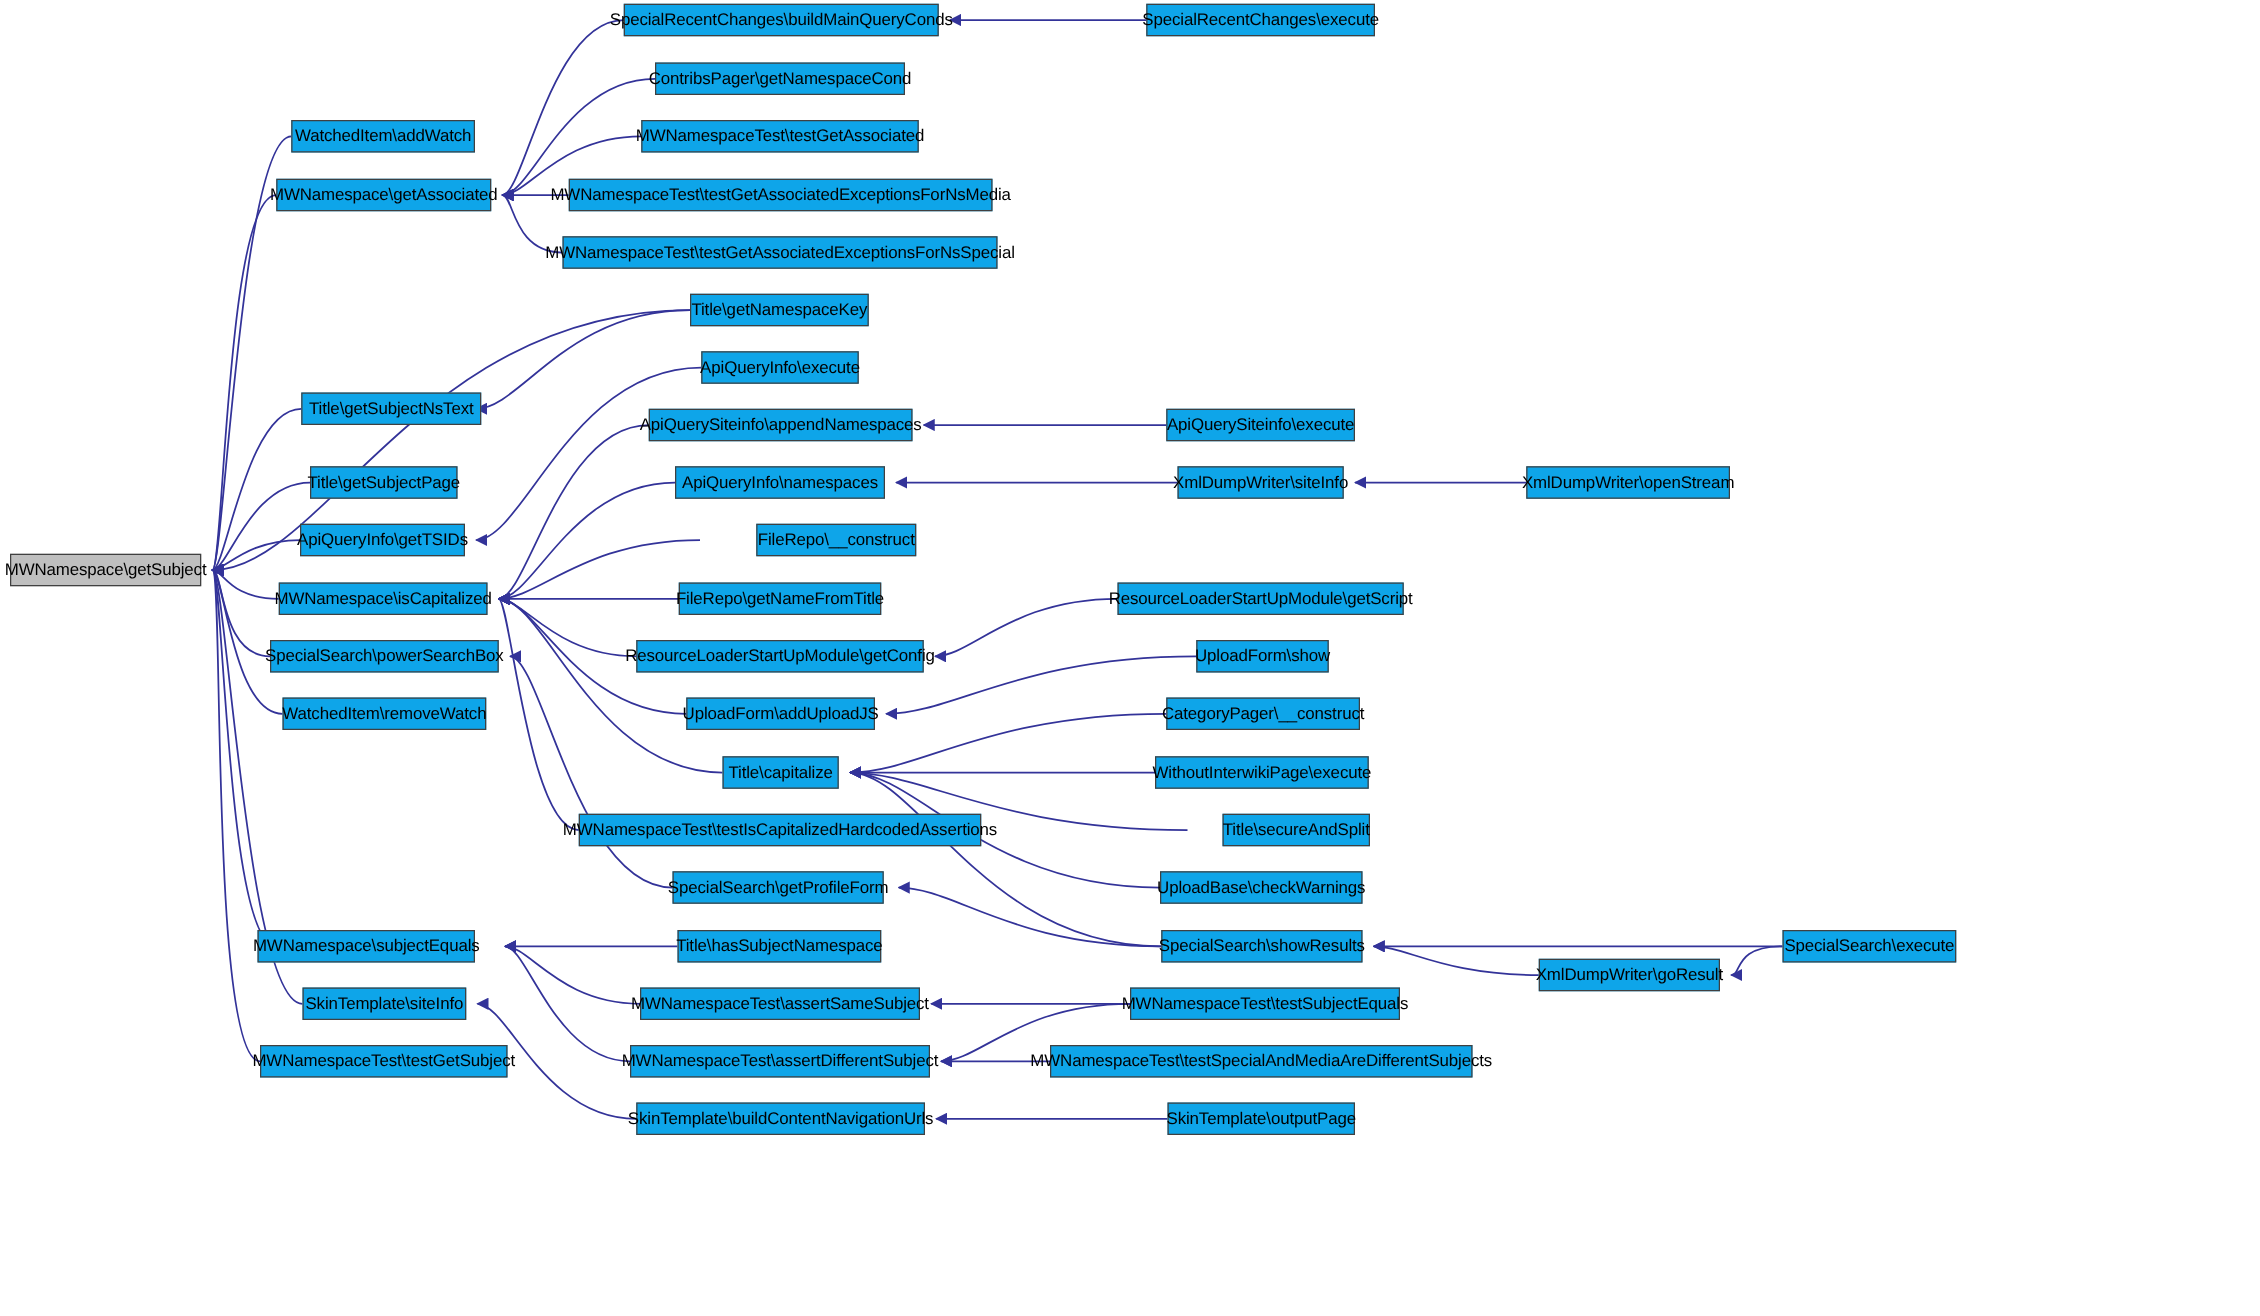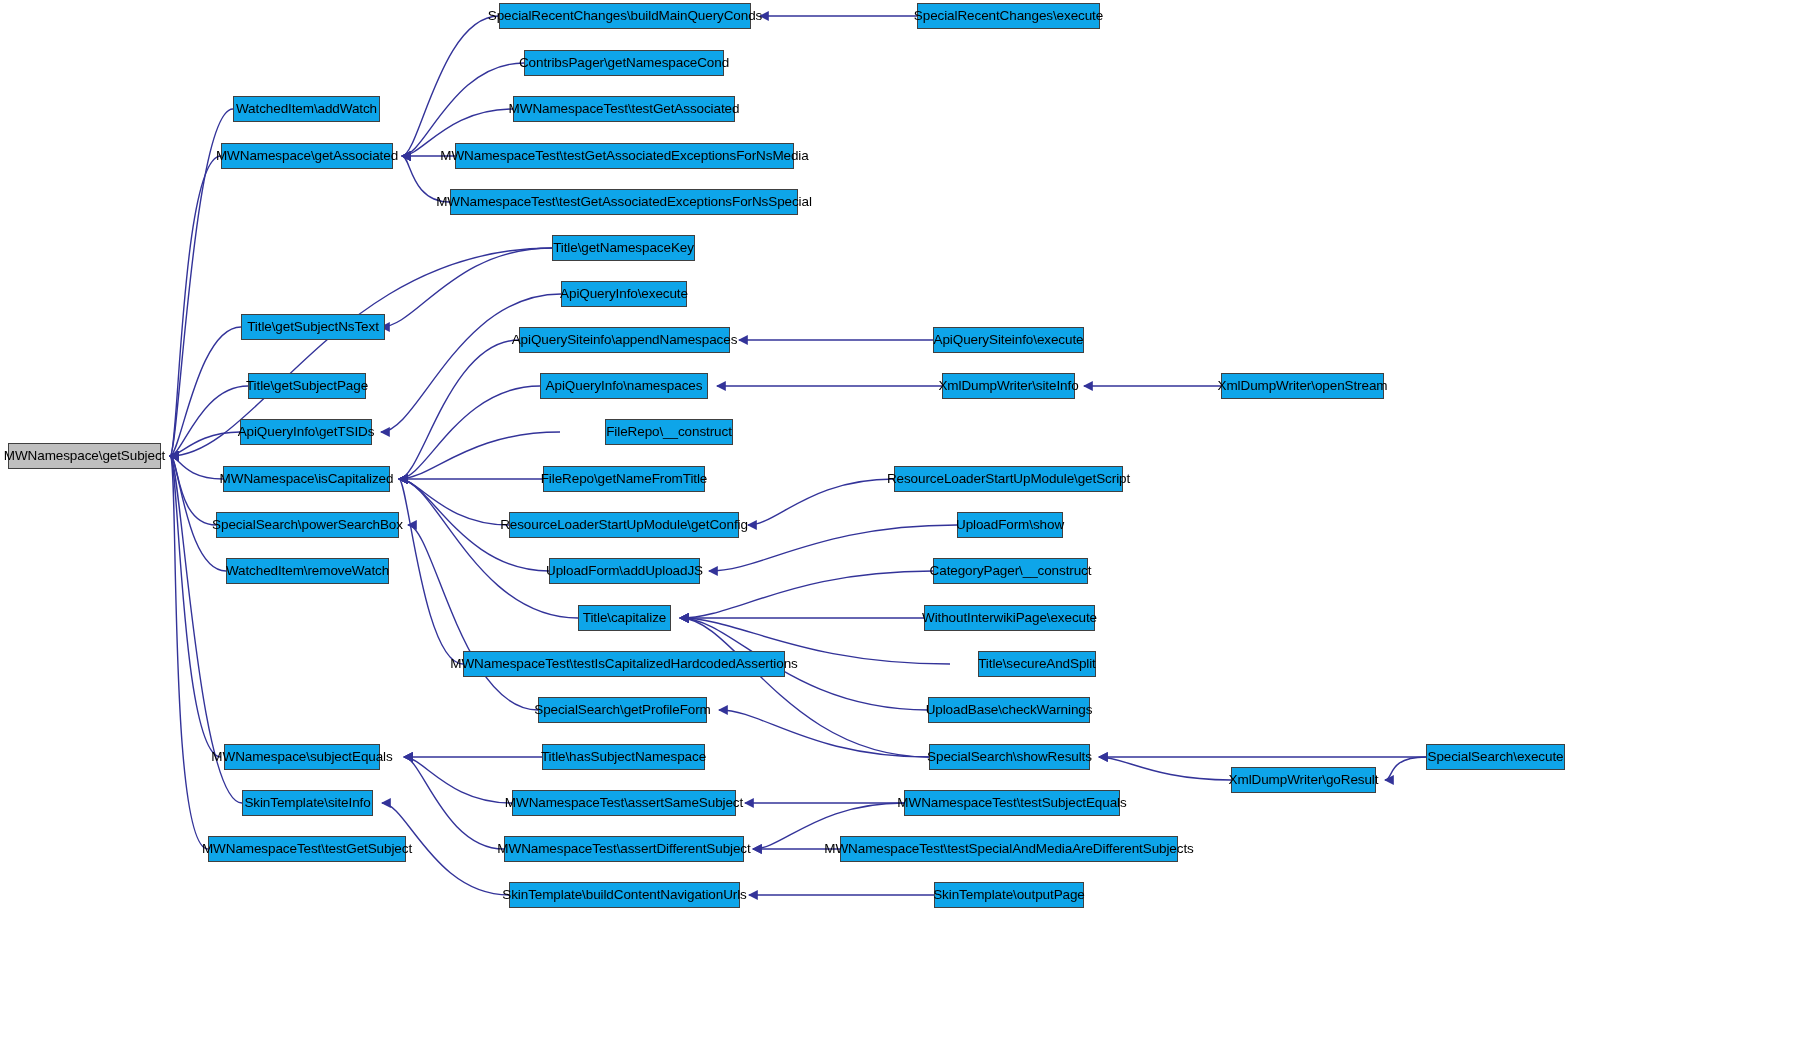--- a/index.html
+++ b/index.html
@@ -132,21 +132,21 @@
       </div>
       <div class="node" style="left: 223px; top: 466px; width: 167px; height: 26px;">
         <span class="node-label">MWNamespace\isCapitalized</span>
       </div>
       <div class="node" style="left: 216px; top: 512px; width: 183px; height: 26px;">
         <span class="node-label">SpecialSearch\powerSearchBox</span>
       </div>
       <div class="node" style="left: 226px; top: 558px; width: 163px; height: 26px;">
         <span class="node-label">WatchedItem\removeWatch</span>
       </div>
-      <div class="node" style="left: 224px; top: 744px; width: 156px; height: 26px;">
+      <div class="node" style="left: 206px; top: 744px; width: 174px; height: 26px;">
         <span class="node-label">MWNamespace\subjectEquals</span>
       </div>
       <div class="node" style="left: 242px; top: 790px; width: 131px; height: 26px;">
         <span class="node-label">SkinTemplate\siteInfo</span>
       </div>
       <div class="node" style="left: 208px; top: 836px; width: 198px; height: 26px;">
         <span class="node-label">MWNamespaceTest\testGetSubject</span>
       </div>
       <div class="node" style="left: 499px; top: 3px; width: 252px; height: 26px;">
         <span class="node-label">SpecialRecentChanges\buildMainQueryConds</span>

